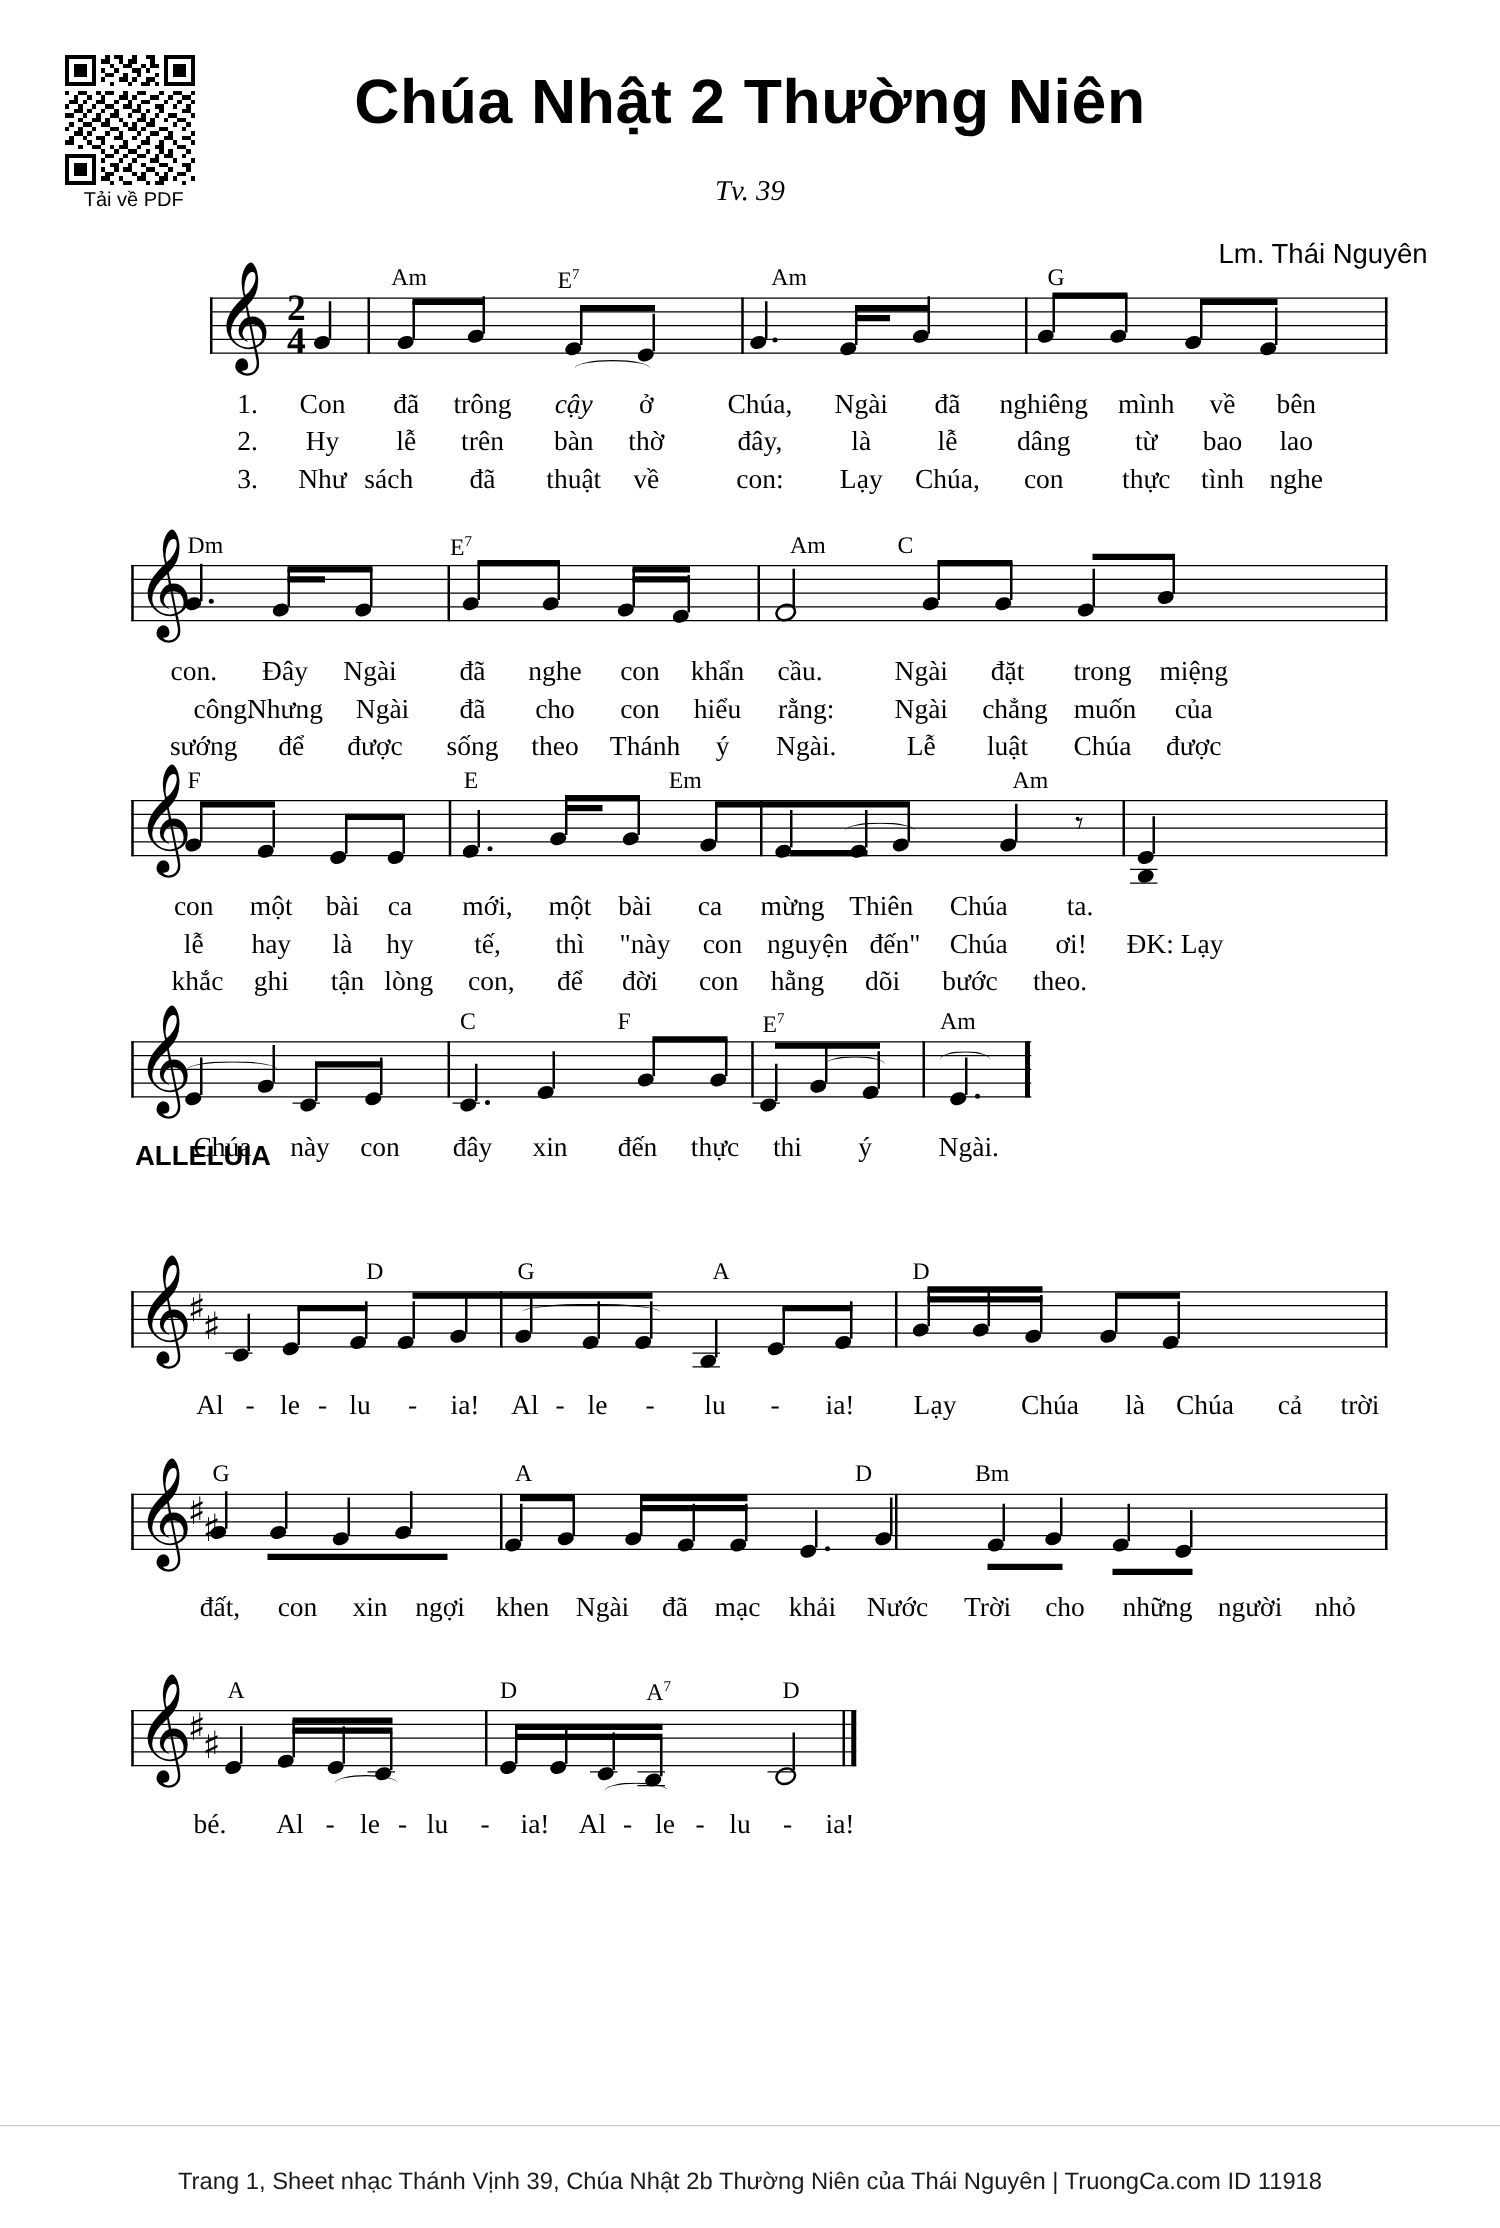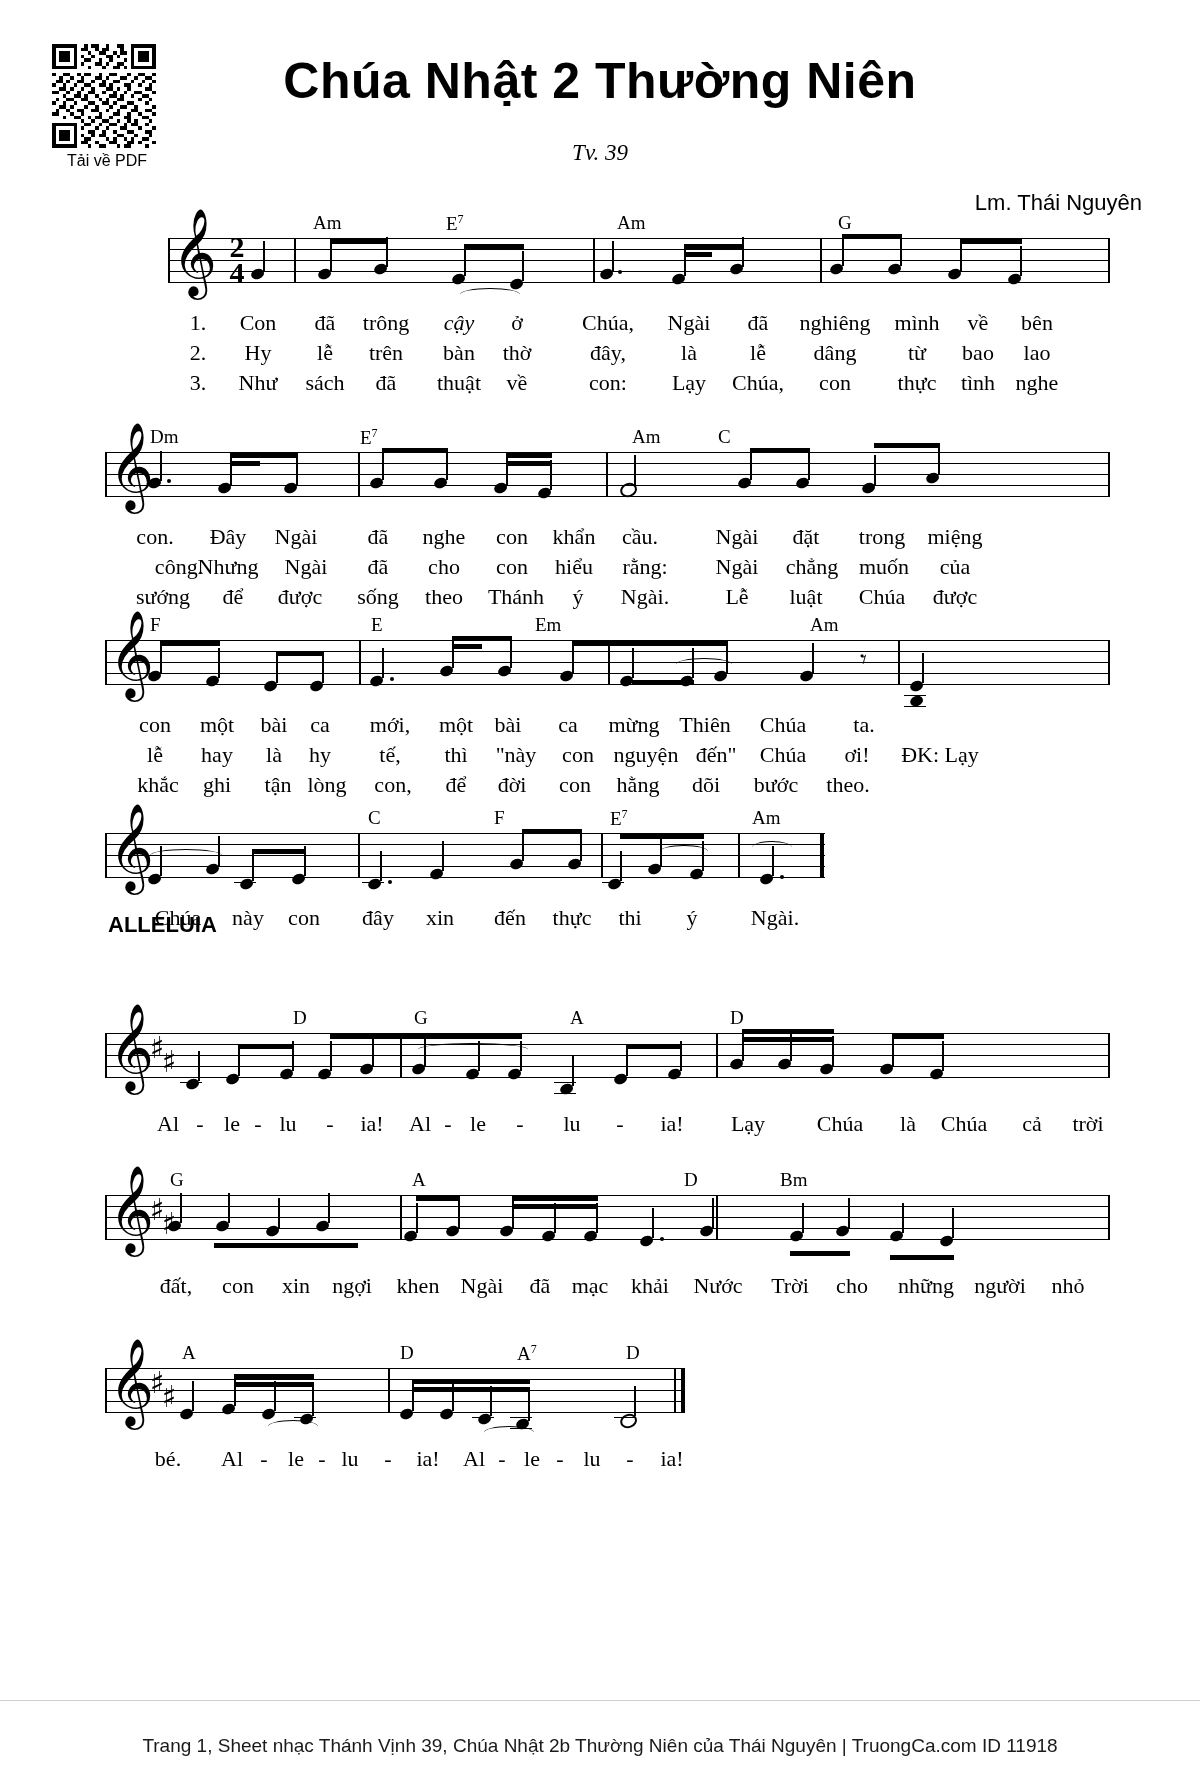--- a/index.html
+++ b/index.html
@@ -514,21 +514,21 @@
       <span class="lyric" style="left:689px;">là</span>
       <span class="lyric" style="left:758px;">lễ</span>
       <span class="lyric" style="left:835px;">dâng</span>
       <span class="lyric" style="left:917px;">từ</span>
       <span class="lyric" style="left:978px;">bao</span>
       <span class="lyric" style="left:1037px;">lao</span>
     </div>
     <div class="lyric-line" style="top:132px;">
       <span class="lyric" style="left:198px;">3.</span>
       <span class="lyric" style="left:258px;">Như</span>
-      <span class="lyric" style="left:325px;">sách</span>
+      <span class="lyric" style="left:311px;">sách</span>
       <span class="lyric" style="left:386px;">đã</span>
       <span class="lyric" style="left:459px;">thuật</span>
       <span class="lyric" style="left:517px;">về</span>
       <span class="lyric" style="left:608px;">con:</span>
       <span class="lyric" style="left:689px;">Lạy</span>
       <span class="lyric" style="left:758px;">Chúa,</span>
       <span class="lyric" style="left:835px;">con</span>
       <span class="lyric" style="left:917px;">thực</span>
       <span class="lyric" style="left:978px;">tình</span>
       <span class="lyric" style="left:1037px;">nghe</span>

